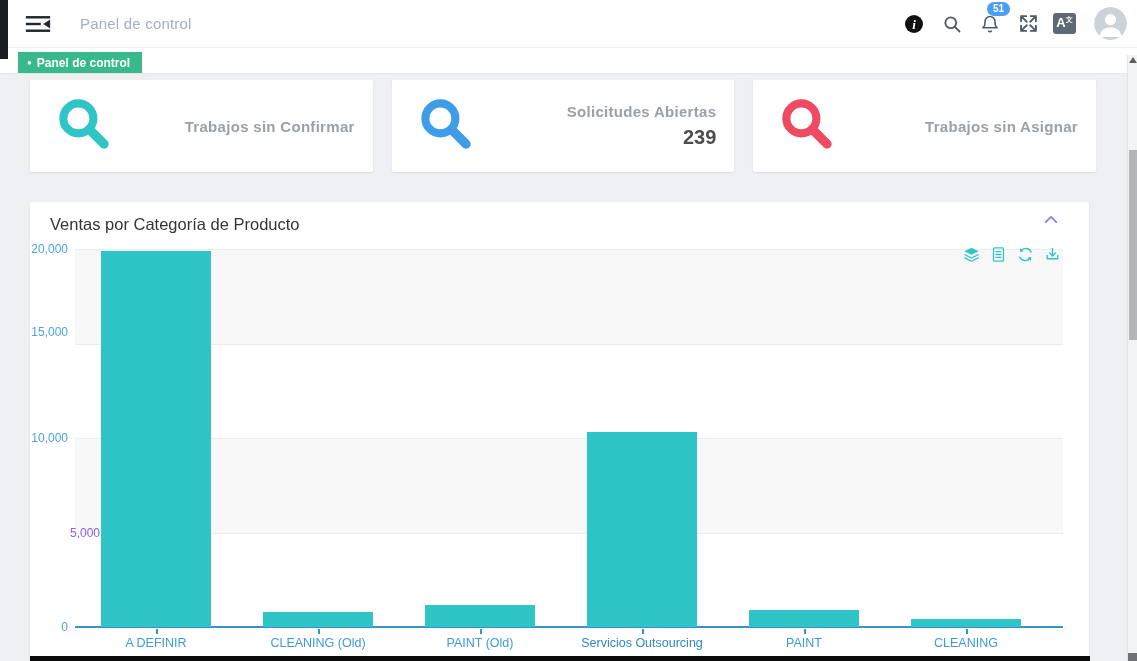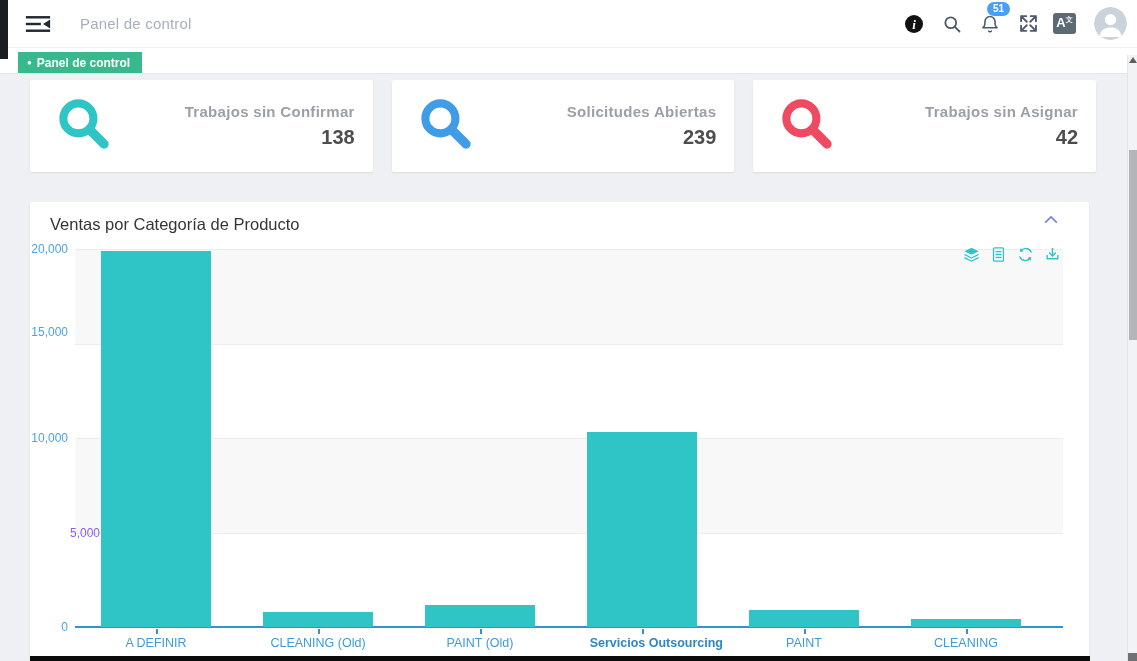--- a/index.html
+++ b/index.html
@@ -73,21 +73,21 @@
   .ylabel {
     position:absolute; left:-45px; width:38px; text-align:right;
     font-size:12px; line-height:14px;
   }
   .bar { position:absolute; bottom:0; cursor:pointer; }
   .xtick { position:absolute; width:1.5px; height:5px; top:380px; }
   .xlabel {
     position:absolute; top:387px; width:162px; text-align:center;
     font-size:12.5px;
   }
-  .xlabel.emph { font-weight:bold;text-align:right; }
+  .xlabel.emph { font-weight:normal; }
   
   .scrollbar {
     position:absolute; top:55px; right:0; width:10px; bottom:0;
     background:#f2f3f5; border-left:1px solid #e5e5e5; z-index:60;
   }
   .scroll-up {
     position:absolute; top:2px; left:1px;
     width:0; height:0; border-left:4px solid transparent; border-right:4px solid transparent;
     border-bottom:6px solid #5d5d5d; cursor:pointer;
   }
@@ -161,21 +161,20 @@
 <div class="cards">
   <div class="stat-card">
     <span style="color:#2fc4c6">
       <svg width="60" height="60" viewBox="0 0 48 48" fill="none" stroke="currentColor" stroke-linecap="round">
         <circle cx="19.5" cy="19.5" r="12" stroke-width="6.5"></circle>
         <line x1="29" y1="29" x2="40" y2="40" stroke-width="7.5"></line>
       </svg>
     </span>
     <div class="stat-text">
       <div class="stat-title">Trabajos sin Confirmar</div>
-      <div class="stat-value">138</div>
     </div>
   </div>
   <div class="stat-card">
     <span style="color:#3f9de8">
       <svg width="60" height="60" viewBox="0 0 48 48" fill="none" stroke="currentColor" stroke-linecap="round">
         <circle cx="19.5" cy="19.5" r="12" stroke-width="6.5"></circle>
         <line x1="29" y1="29" x2="40" y2="40" stroke-width="7.5"></line>
       </svg>
     </span>
     <div class="stat-text">
@@ -185,21 +184,20 @@
   </div>
   <div class="stat-card">
     <span style="color:#ee4a62">
       <svg width="60" height="60" viewBox="0 0 48 48" fill="none" stroke="currentColor" stroke-linecap="round">
         <circle cx="19.5" cy="19.5" r="12" stroke-width="6.5"></circle>
         <line x1="29" y1="29" x2="40" y2="40" stroke-width="7.5"></line>
       </svg>
     </span>
     <div class="stat-text">
       <div class="stat-title">Trabajos sin Asignar</div>
-      <div class="stat-value">42</div>
     </div>
   </div>
 </div>
 
 <div class="chart-card">
   <div class="chart-header">
     <div class="chart-title">Ventas por Categoría de Producto</div>
   </div>
   <div class="collapse-btn">
     <svg width="16" height="13" viewBox="0 0 24 18" fill="none" stroke="#7a86e2" stroke-width="2.6" stroke-linecap="round" stroke-linejoin="round">

